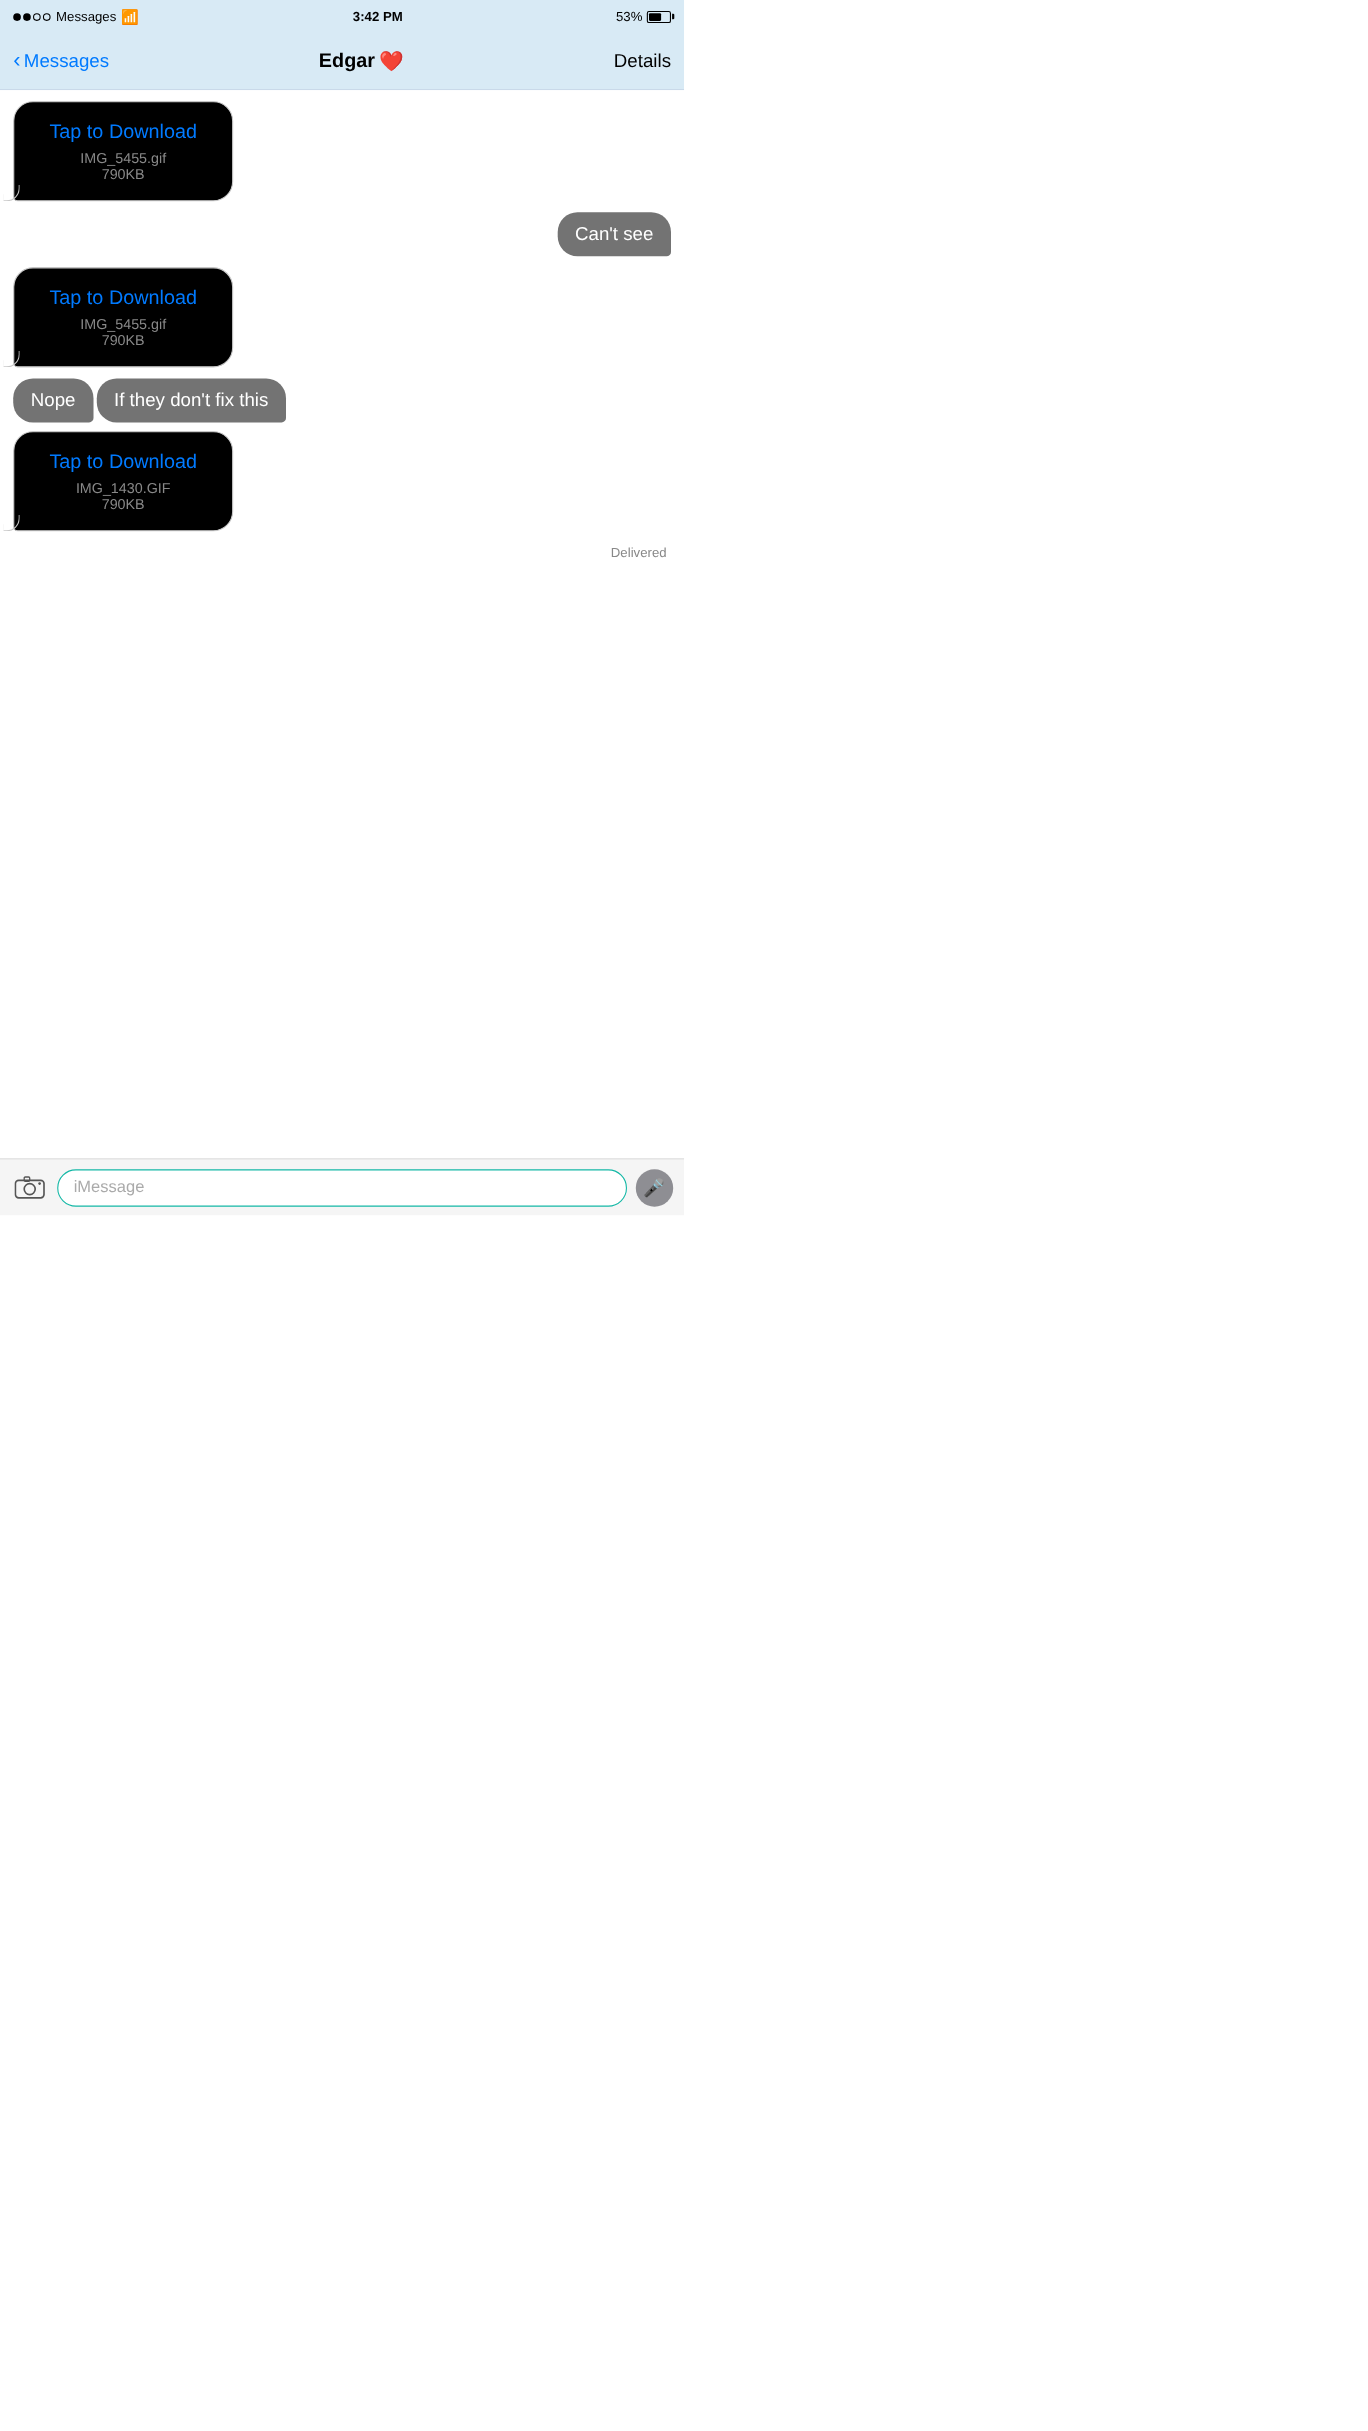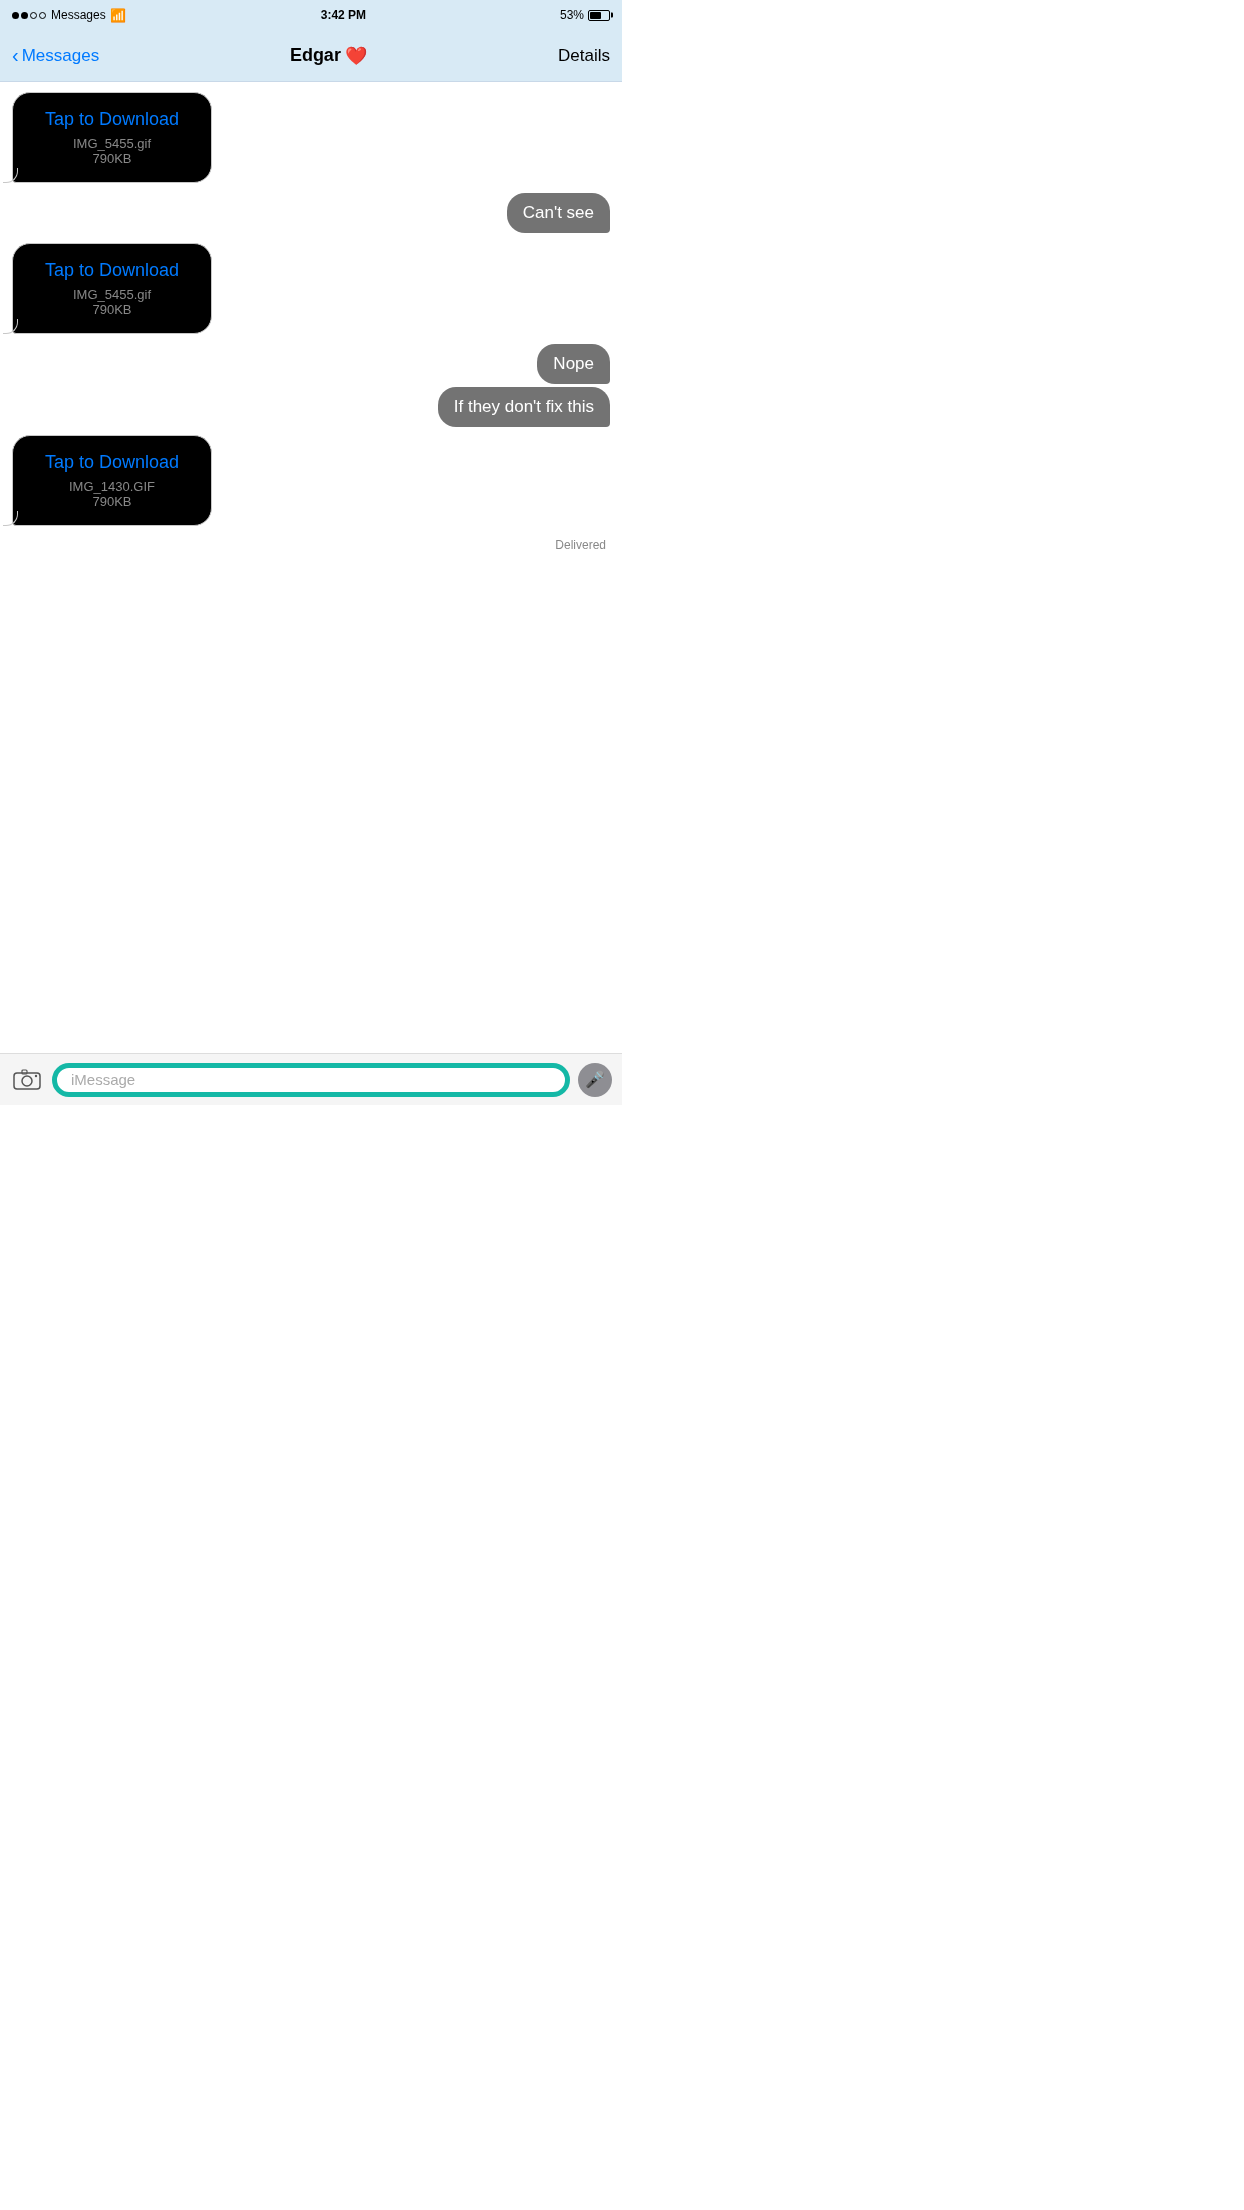--- a/index.html
+++ b/index.html
@@ -267,21 +267,21 @@
     }
 
     .camera-icon-svg {
       width: 28px;
       height: 22px;
     }
 
     .imessage-input {
       flex: 1;
       height: 34px;
-      border: 5px solid #14b8a6;
+      border: 1px solid #14b8a6;
       border-radius: 17px;
       background: #fff;
       padding: 0 14px;
       font-size: 15px;
       color: #aaa;
       display: flex;
       align-items: center;
     }
 
     .mic-btn {
@@ -295,21 +295,21 @@
       flex-shrink: 0;
     }
 
     .mic-icon {
       color: white;
       font-size: 16px;
     }
 
     .bubble-group-out {
       display: flex;
-      flex-direction: column;
+      flex-direction: row;
       align-items: flex-end;
       gap: 3px;
     }
   </style>
 </head>
 <body>
 
 <div class="status-bar">
   <div class="status-left">
     <div class="signal-dots">

